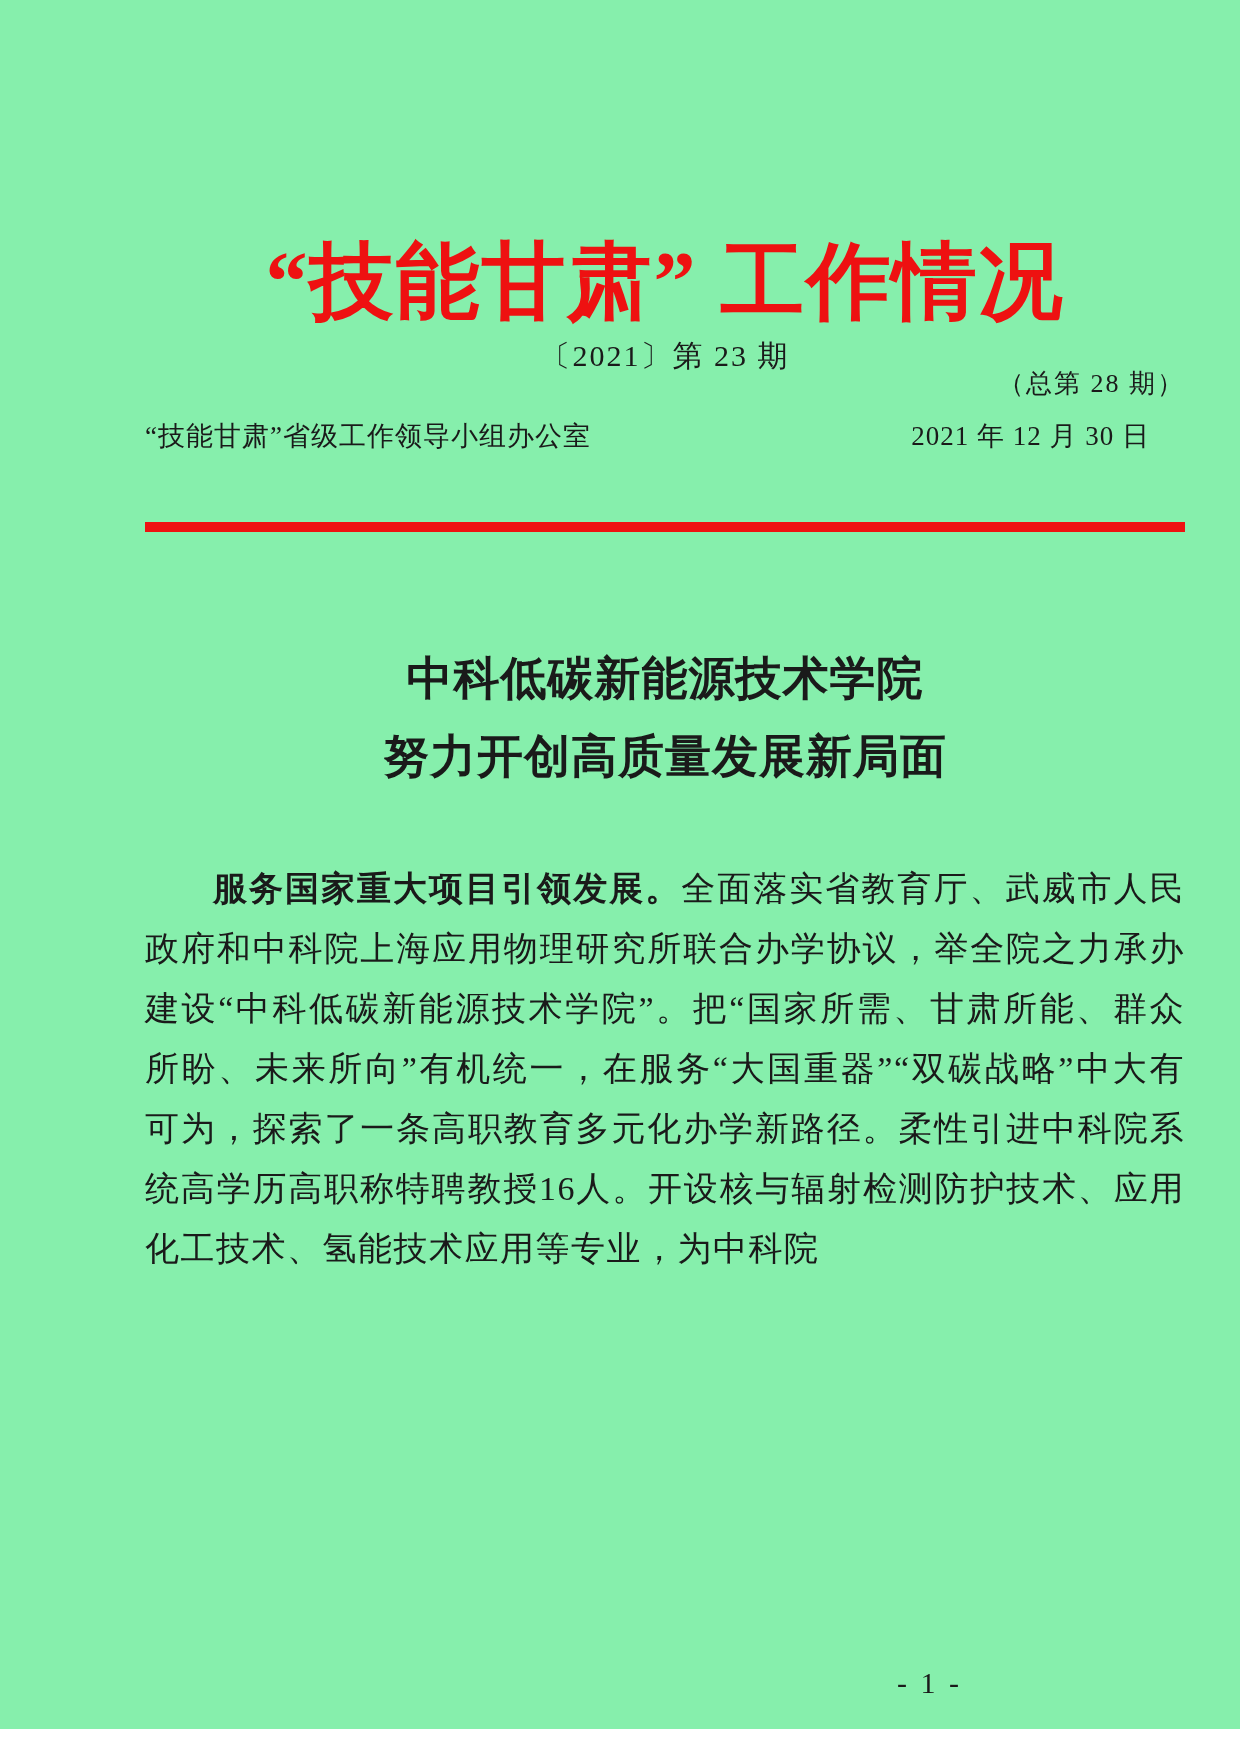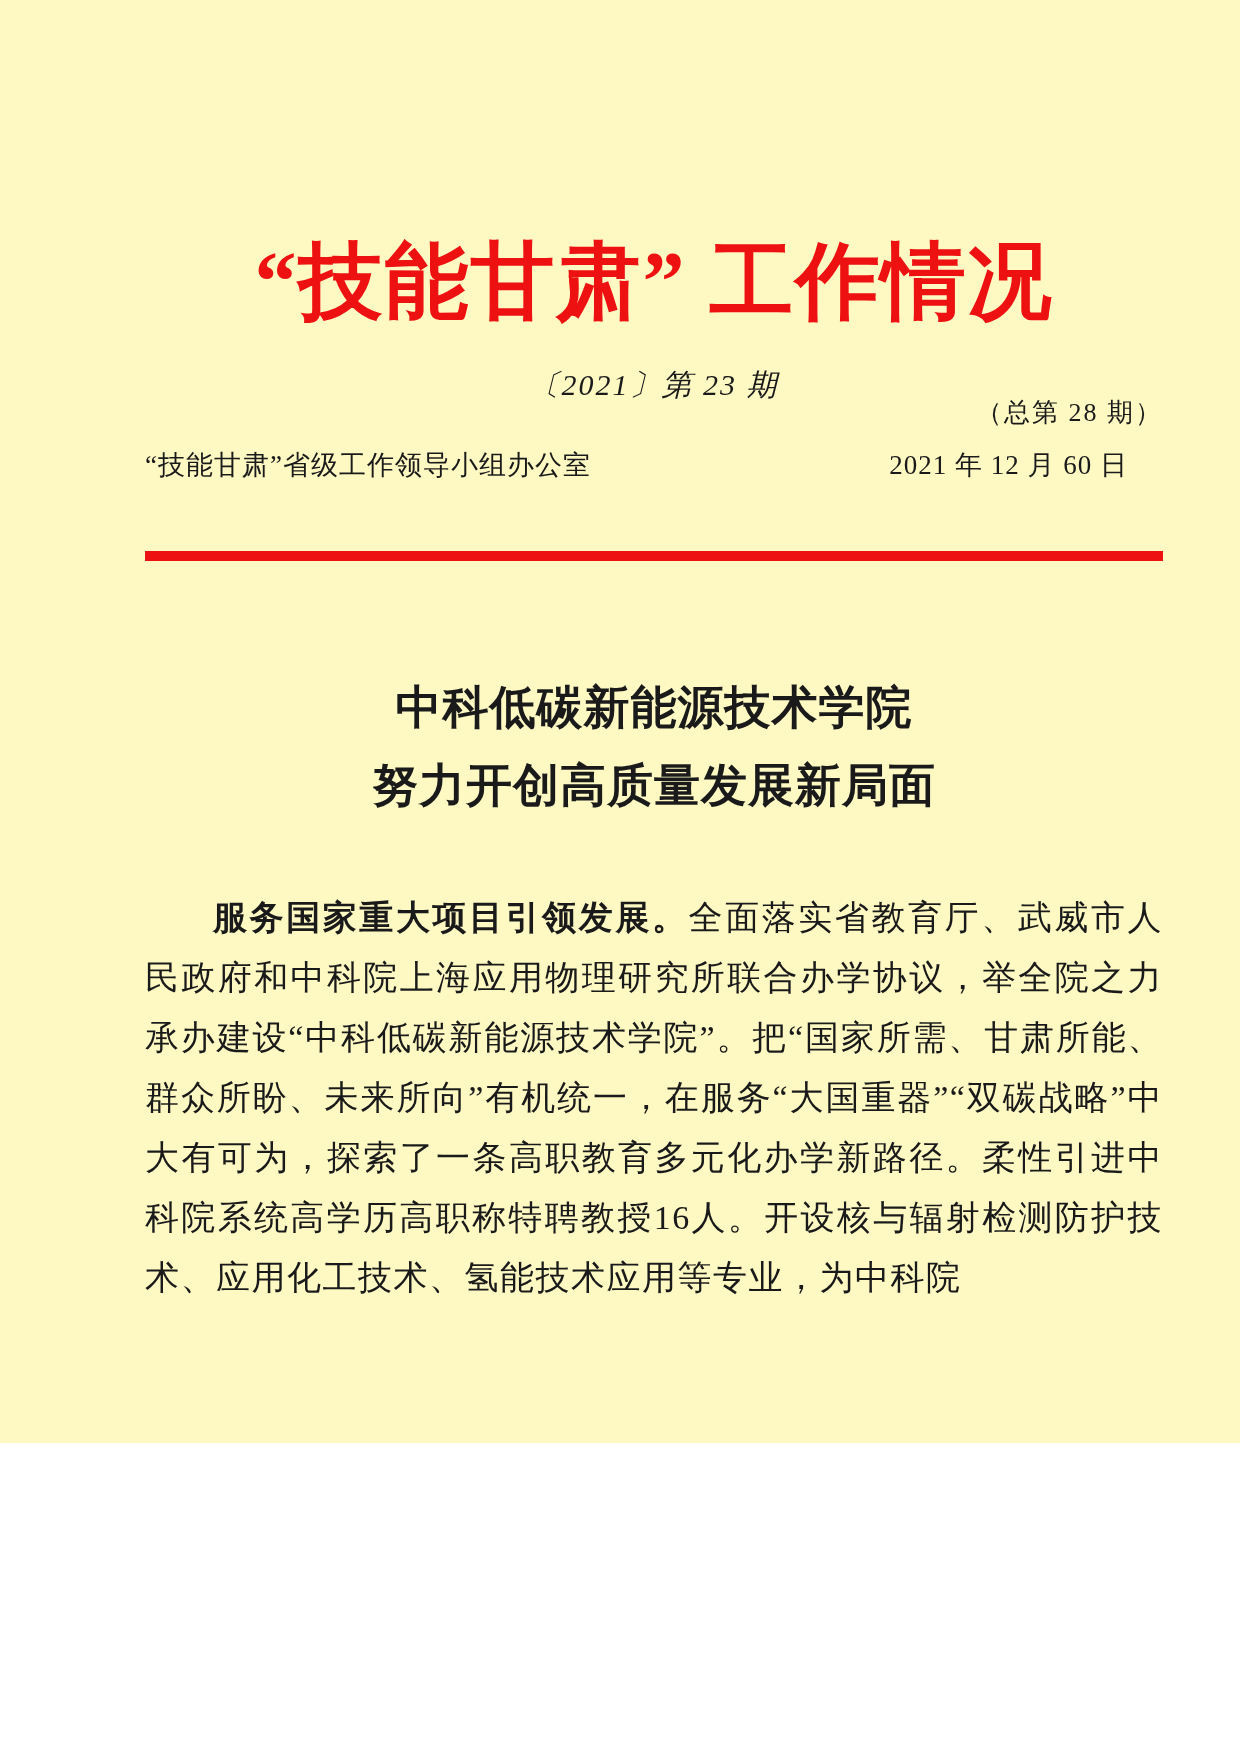--- a/index.html
+++ b/index.html
@@ -3,45 +3,44 @@
 <meta charset="utf-8">
 <style>
   :root { --accent: #ee1111; --ink: #1a1a1a; }
   * { margin: 0; padding: 0; box-sizing: border-box; }
   html, body { background: #ffffff; }
   body { font-family: "Liberation Serif", "DejaVu Serif", serif; color: var(--ink); }
 
   .page {
     position: relative;
     width: 1240px;
-    height: 1443px;
+    height: 1729px;
     margin: 0 auto;
-    background: #fef9c3;
-    padding: 0 77px 0 145px;
+    background: #86efac;
+    padding: 0 55px 0 145px;
     overflow: hidden;
   }
 
   
   .masthead-title {
     margin-top: 238px;
     text-align: center;
     font-size: 84px;
     line-height: 1.05;
     font-weight: bold;
     color: var(--accent);
     letter-spacing: 2px;
     white-space: nowrap;
   }
   .issue-line {
-    margin-top: 44px;
+    margin-top: 15px;
     text-align: center;
     font-size: 30px;
     line-height: 1;
     letter-spacing: 2px;
-    font-style: italic;
   }
   .total-issue-line {
     text-align: right;
     font-size: 26px;
     line-height: 1;
     letter-spacing: 2px;
   }
   .issuer-row {
     margin-top: 26px;
     display: flex;
@@ -99,21 +98,21 @@
 
   <header>
     <h1 class="masthead-title">“技能甘肃” 工作情况</h1>
 
     <div class="issue-line">〔2021〕第 23 期</div>
 
     <div class="total-issue-line">（总第 28 期）</div>
 
     <div class="issuer-row">
       <span class="issuer">“技能甘肃”省级工作领导小组办公室</span>
-      <span class="date">2021 年 12 月 60 日</span>
+      <span class="date">2021 年 12 月 30 日</span>
     </div>
 
     <div class="red-rule"></div>
   </header>
 
   <main>
     <h2 class="article-title">
       <span>中科低碳新能源技术学院</span><br>
       <span>努力开创高质量发展新局面</span>
     </h2>

